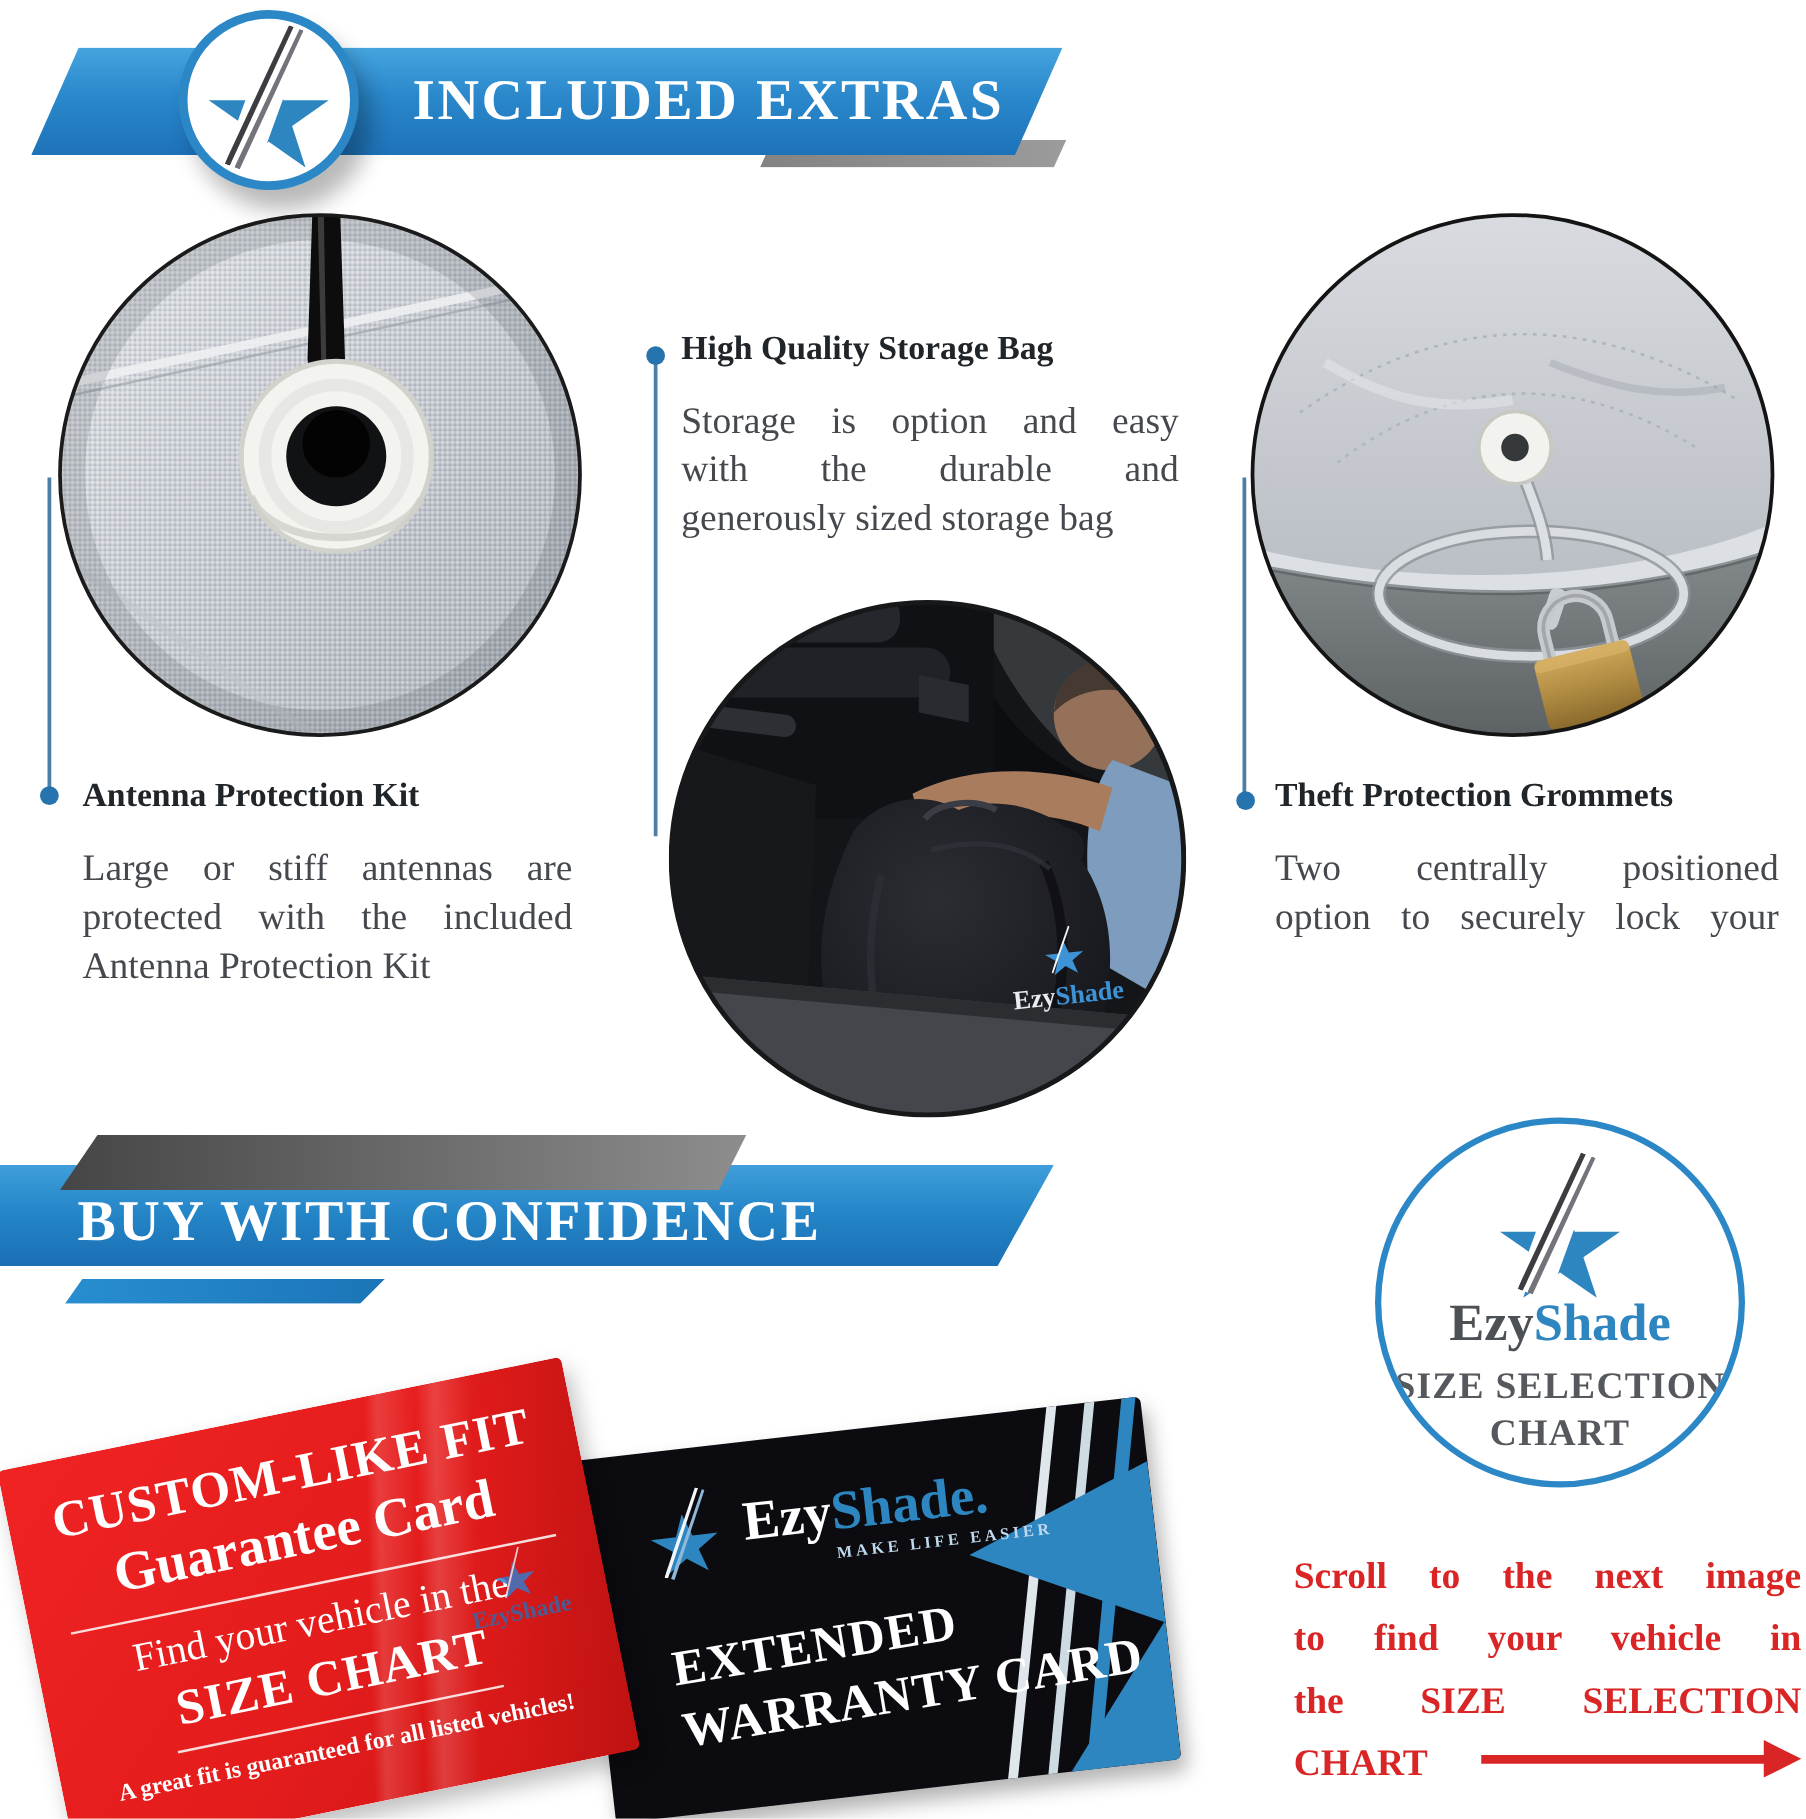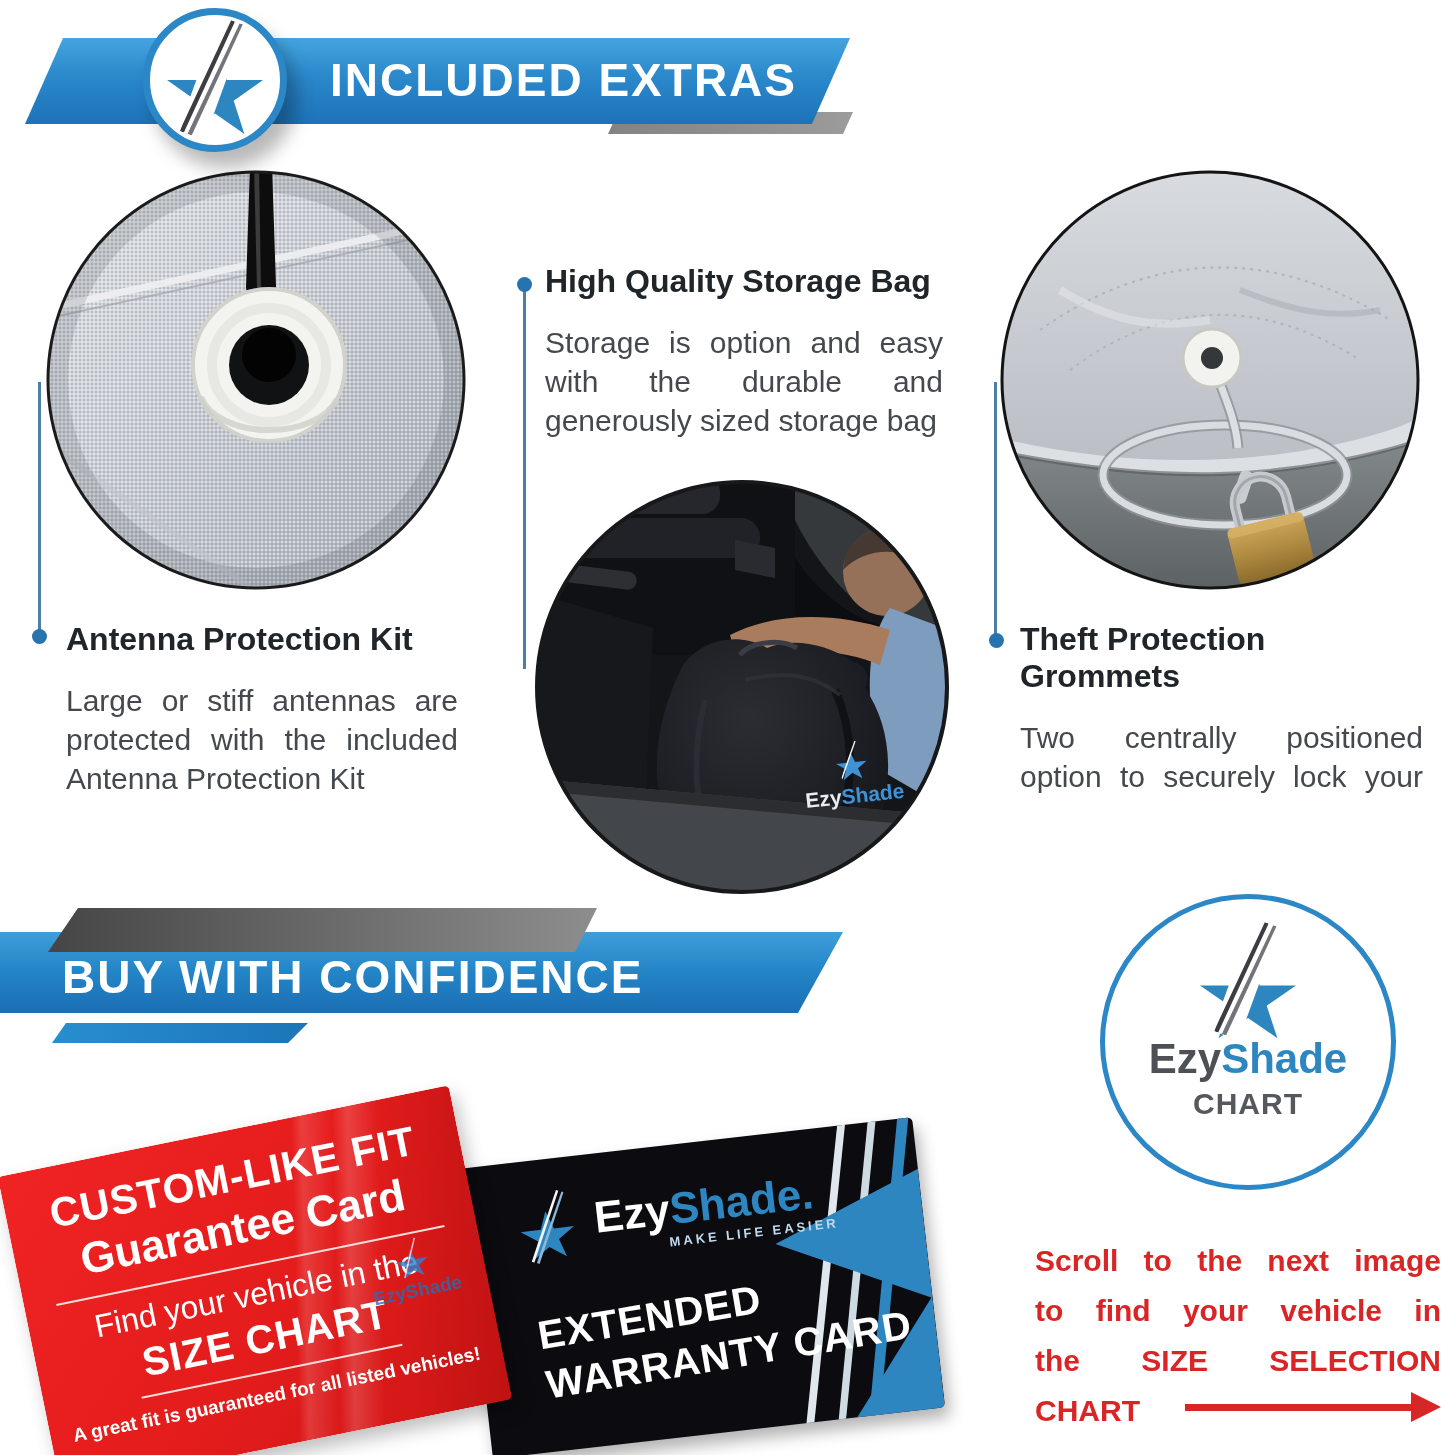--- a/index.html
+++ b/index.html
@@ -1,17 +1,17 @@
 <!DOCTYPE html>
 <html><head>
 <meta charset="utf-8">
 <style>
   html,body{margin:0;padding:0;background:#fff;}
   .page{position:relative;width:1445px;height:1455px;background:#ffffff;overflow:hidden;
-        font-family:Liberation Sans, sans-serif;}
+        font-family:Liberation Serif, serif;}
   .abs{position:absolute;}
 
   
   .band1{left:0;top:38px;width:860px;height:86px;z-index:2;
     background:linear-gradient(180deg,#45a4df 0%,#2a88cb 45%,#1d72b8 100%);
     clip-path:polygon(63px 0,850px 0,812px 86px,25px 86px);}
   .band1-gray{left:0;top:112px;width:860px;height:22px;z-index:1;
     background:linear-gradient(90deg,#474747,#9c9c9c);
     clip-path:polygon(618px 0,853px 0,843px 22px,608px 22px);}
   .header-title{left:330px;top:53px;z-index:4;color:#fff;font-size:46px;font-weight:700;letter-spacing:2px;}
@@ -37,21 +37,21 @@
   .spike .a{left:6%;background:#3c3c41;clip-path:polygon(0% 100%,38% 0%,52% 0%,16% 100%);}
   .spike .b{left:30%;background:#73737b;clip-path:polygon(6% 100%,46% 0%,58% 0%,22% 100%);}
   .spike.dark{background:transparent;}
   .spike.dark .a{background:#f2f6f9;}
   .spike.dark .b{background:#8fb8d8;}
 
   
   .bullet{width:15px;height:15px;border-radius:50%;background:#2673ad;z-index:3;}
   .connector{width:3px;background:#4d7fa6;z-index:1;}
   .feat{z-index:3;}
-  .feat-title{font-size:32px;font-weight:700;color:#20252a;margin:0 0 23px 0;}
+  .feat-title{font-size:27px;font-weight:700;color:#20252a;margin:0 0 23px 0;}
   .para-line{font-size:30px;color:#45494e;line-height:39px;text-align:justify;text-align-last:justify;}
   .para-line.last{text-align-last:left;}
 
   
   .photo{z-index:2;}
   .bag-logo{left:788px;top:748px;width:130px;z-index:3;transform:rotate(-6deg);text-align:center;}
   .bag-logo .mini-star{position:relative;width:36px;height:34px;margin:0 auto;}
   .bag-logo .txt{font-size:21px;font-weight:700;margin-top:2px;}
   .bag-logo .txt .ezy{color:#e8edf2;}
   .bag-logo .txt .shade{color:#3e93d6;}
@@ -342,20 +342,21 @@
 
   <div class="abs size-badge">
     <div class="sb-star">
       <div class="star5" style="position:absolute;left:6px;top:30px;width:100px;height:94px;"></div>
       <div class="spike" style="left:40px;top:-4px;width:28px;height:120px;">
           <i class="a"></i>
           <i class="b"></i>
         </div>
     </div>
     <div class="sb-brand"><span class="ezy">Ezy</span><span class="shade">Shade</span></div>
+    <div class="sb-line">SIZE SELECTION</div>
     <div class="sb-line" style="margin-top:4px;">CHART</div>
   </div>
 
   <div class="abs scroll-note">
     <div class="note-line">Scroll to the next image</div>
     <div class="note-line">to find your vehicle in</div>
     <div class="note-line">the SIZE SELECTION</div>
     <div class="note-line last">CHART</div>
     <div class="arrow-line"></div>
     <div class="arrow-head"></div>

